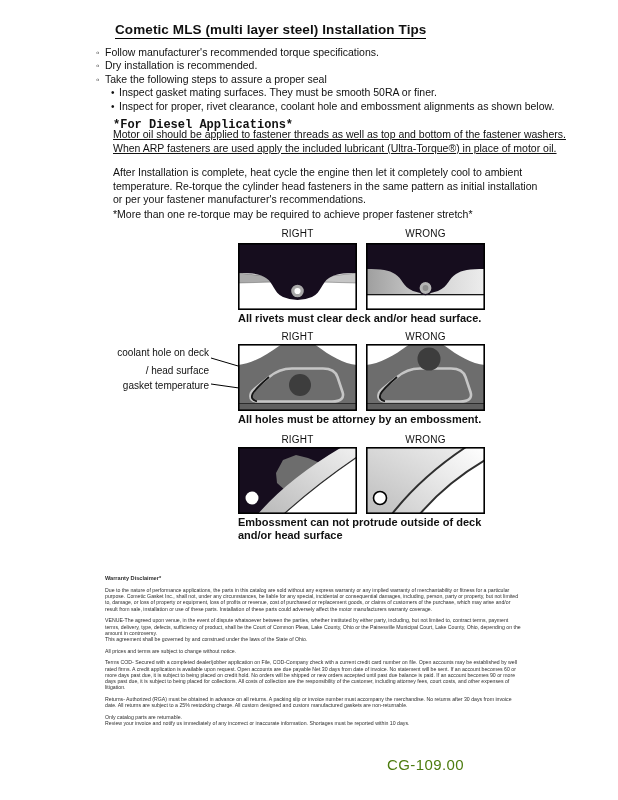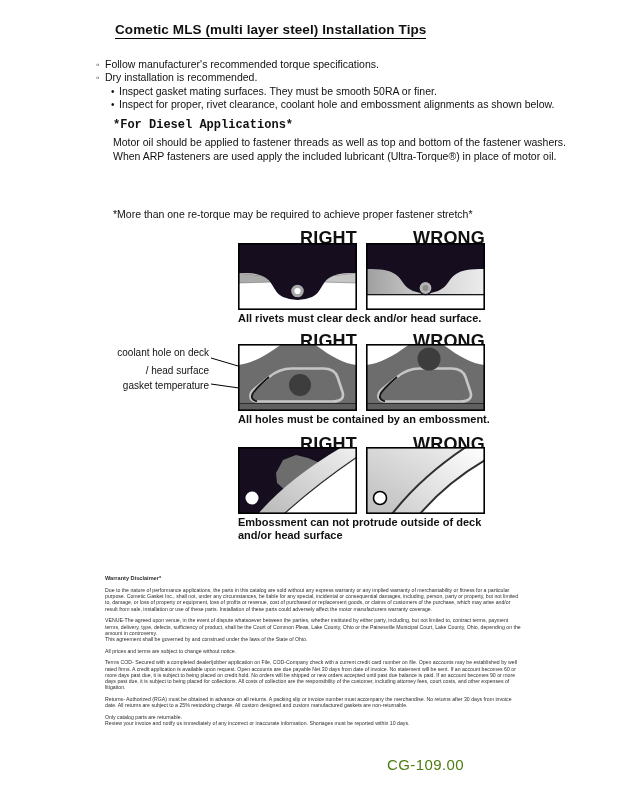--- a/index.html
+++ b/index.html
@@ -6,55 +6,59 @@
   .page{
     position:relative;width:618px;height:800px;background:#ffffff;
     font-family:"Liberation Sans","DejaVu Sans",sans-serif;color:#111;
     overflow:hidden;
   }
   .abs{position:absolute;}
   .doc-title{
     left:115px;top:22px;font-size:13.5px;font-weight:bold;
     border-bottom:1.6px solid #000;padding-bottom:1px;letter-spacing:0.1px;text-align:right;
   }
-  .tips{left:96px;top:58px;width:470px;font-size:10.5px;line-height:13.4px;}
+  .tips{left:96px;top:46px;width:470px;font-size:10.5px;line-height:13.4px;}
   .b1{padding-left:9px;position:relative;}
   .b1::before{content:"◦";position:absolute;left:0;top:0;font-size:10px;}
   .b2{margin-left:15px;padding-left:8px;position:relative;}
   .b2::before{content:"•";position:absolute;left:0;top:0;font-size:10px;}
   .diesel-h{left:113px;top:118px;font-size:12px;font-weight:bold;font-family:Liberation Mono, monospace;}
   .body-para{left:113px;top:0;width:470px;font-size:10.5px;line-height:13.5px;white-space:pre-line;}
-  .p1{top:136px;} .p2{top:166px;} .note{top:208px;}
-  .dg-title{width:119px;text-align:right;font-weight:bold;font-size:18px;letter-spacing:0.2px;}
+  .p1{top:128px;text-decoration:underline;} .p2{top:166px;} .note{top:208px;}
+  .dg-title{width:119px;text-align:center;font-weight:normal;font-size:10px;letter-spacing:0.2px;}
   .dg-panel{width:119px;height:67px;}
   .dg-panel svg{display:block;width:119px;height:67px;}
   .dg-caption{font-weight:bold;font-size:11px;line-height:12.5px;white-space:pre-line;}
   .ann-label{left:112px;width:97px;text-align:right;font-size:10px;line-height:18px;}
   .legal{left:105px;top:575px;width:416px;font-size:5.2px;line-height:6.15px;color:#2e2e2e;}
   .legal p{margin:0 0 5.6px 0;white-space:pre-line;}
   .legal .lg-h{font-weight:bold;font-size:5.6px;margin-bottom:6px;}
   .doc-code{left:387px;top:756px;font-size:15px;letter-spacing:0.4px;color:#4d7c0f;}
 </style>
 </head>
 <body>
 
 <div class="page">
 
   <div class="abs doc-title">Cometic MLS (multi layer steel) Installation Tips</div>
 
   <div class="abs tips">
     <div class="b1">Follow manufacturer's recommended torque specifications.</div>
     <div class="b1">Dry installation is recommended.</div>
+    <div class="b1">Take the following steps to assure a proper seal</div>
     <div class="b2">Inspect gasket mating surfaces.  They must be smooth 50RA or finer.</div>
     <div class="b2">Inspect for proper, rivet clearance, coolant hole and embossment alignments as shown below.</div>
   </div>
 
   <div class="abs diesel-h">*For Diesel Applications*</div>
   <div class="abs body-para p1">Motor oil should be applied to fastener threads as well as top and bottom of the fastener washers.
 When ARP fasteners are used apply the included lubricant (Ultra-Torque®) in place of motor oil.</div>
+  <div class="abs body-para p2">After Installation is complete, heat cycle the engine then let it completely cool to ambient
+temperature. Re-torque the cylinder head fasteners in the same pattern as initial installation
+or per your fastener manufacturer's recommendations.</div>
   <div class="abs body-para note">*More than one re-torque may be required to achieve proper fastener stretch*</div>
 
   <div class="abs dg-title" style="left:238px;top:228px;">RIGHT</div>
   <div class="abs dg-title" style="left:366px;top:228px;">WRONG</div>
 
   <div class="abs dg-panel" style="left:238px;top:243px;">
     <svg viewBox="0 0 119 67">
       <rect width="119" height="67" fill="#ffffff"></rect>
       <polygon points="0,30 36,34 36,39 0,40" fill="#ababab" stroke="#444" stroke-width="0.4"></polygon>
       <polygon points="119,30 83,34 83,39 119,40" fill="#c6c6c6" stroke="#444" stroke-width="0.4"></polygon>
@@ -116,21 +120,21 @@
       <path d="M0,67 V21 C13,20 29,11 41,2 L44,0 H76 L79,2 C91,11 106,20 119,21 V67 Z" fill="#6d6d6d"></path>
       <rect x="0" y="60" width="119" height="7" fill="#5f5f5f"></rect>
       <rect x="0" y="59" width="119" height="1" fill="#2b2b2b"></rect>
       <path d="M13,49 C11,55 14,57.5 21,57.5 L94,57.5 C103,57.5 106.5,54 104.5,48 L99.5,33 C97.5,27 92,24.5 85,24.5 L54,24.5 C45,24.5 37.5,27.5 30.5,33.5 L17,44.5 C14.5,46.5 13.8,47 13,49 Z" fill="none" stroke="#c6c6c6" stroke-width="2.6"></path>
       <path d="M31,33 C24,39 17,45 14.5,50 C13,53.5 14,56 19,57.3" fill="none" stroke="#161616" stroke-width="1.8"></path>
       <circle cx="63" cy="15" r="11.5" fill="#3d3d3d"></circle>
       <rect x="0.8" y="0.8" width="117.4" height="65.4" fill="none" stroke="#000" stroke-width="1.6"></rect>
     </svg>
   </div>
 
-  <div class="abs dg-caption" style="left:238px;top:413px;">All holes must be contained by an embossment.</div>
+  <div class="abs dg-caption" style="left:238px;top:413px;">All holes must be attorney by an embossment.</div>
 
   <div class="abs dg-title" style="left:238px;top:434px;">RIGHT</div>
   <div class="abs dg-title" style="left:366px;top:434px;">WRONG</div>
 
   <div class="abs dg-panel" style="left:238px;top:447px;">
     <svg viewBox="0 0 119 67">
       <defs>
         <linearGradient id="bg3r" x1="0" y1="1" x2="1" y2="0">
           <stop offset="0" stop-color="#b9b9b9"></stop>
             <stop offset="1" stop-color="#f0f0f0"></stop>

